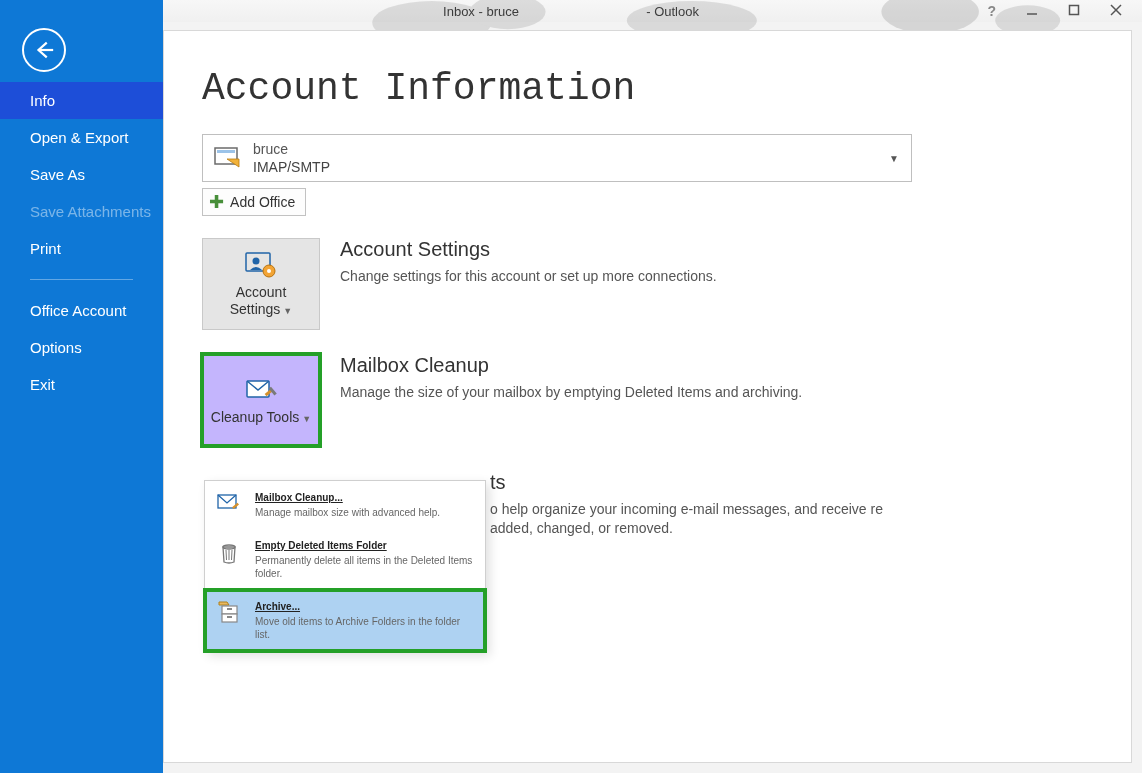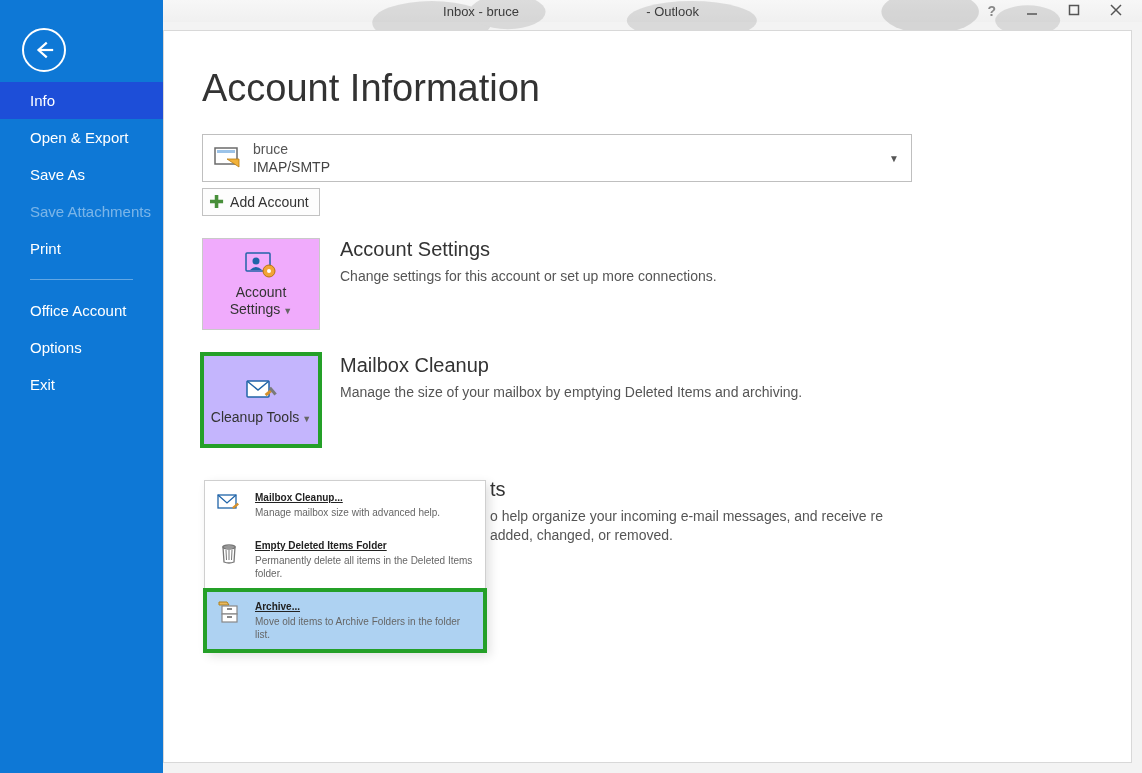--- a/index.html
+++ b/index.html
@@ -79,20 +79,21 @@
     position: absolute;
     top: -12px; left: 350px; right: 0; height: 65px;
     opacity: 0.18;
     pointer-events: none;
   }
   .page-title {
     font-size: 38px;
     font-weight: 300;
     color: #333;
     margin-bottom: 24px;
+    font-family: Liberation Mono, monospace;
   }
 
   .account-row {
     display: flex;
     align-items: center;
     border: 1px solid #bfbfbf;
     width: 710px;
     padding: 5px 8px;
     position: relative;
     background: #fff;
@@ -117,21 +118,21 @@
 
   .section {
     display: flex;
     margin-top: 22px;
     gap: 20px;
   }
   .card-btn {
     width: 118px;
     min-height: 92px;
     border: 1px solid #c9c9c9;
-    background: #f0abfc;
+    background: #e5e5e5;
     display:flex;
     flex-direction:column;
     align-items:center;
     justify-content:center;
     padding: 8px 4px;
   }
   .card-btn .card-icon { width:36px; height:30px; display:flex; align-items:center; justify-content:center; margin-bottom:4px; }
   .card-btn .card-label { font-size:14px; text-align:center; color:#333; line-height:1.25; }
   .card-btn .dd { font-size:9px; color:#666; margin-left:3px; }
   .card-btn.selected { background:#c4b5fd; border-color:#6aa4d8; }
@@ -236,21 +237,21 @@
     </div>
     <div class="acct-text">
       <span class="acct-name"><span>bruce</span><span class="redact"></span></span>
       <span>IMAP/SMTP</span>
     </div>
     <span class="caret-down">▼</span>
   </div>
 
   <button class="add-account-btn">
     <span class="plus">✚</span>
-    <span>Add Account</span>
+    <span>Add Office</span>
   </button>
 
   
   <div class="section">
     <div class="card-btn">
       <div class="card-icon">
         <svg width="34" height="30" viewBox="0 0 34 30">
           <rect x="2" y="3" width="24" height="18" rx="1" fill="none" stroke="#2064a8" stroke-width="1.5"></rect>
           <circle cx="12" cy="11" r="3.5" fill="#2064a8"></circle>
           <path d="M6 20 Q12 14 18 20" fill="#2064a8"></path>
@@ -279,21 +280,21 @@
       </div>
       <div class="card-label"><span>Cleanup Tools</span><span class="dd">▼</span></div>
     </div>
     <div class="section-text">
       <div class="sec-title">Mailbox Cleanup</div>
       <div class="sec-desc">Manage the size of your mailbox by emptying Deleted Items and archiving.</div>
     </div>
   </div>
 
   
-  <div class="section" style="margin-top:32px;">
+  <div class="section" style="margin-top:25px;">
     <div style="width:118px;"></div>
     <div class="section-text" style="margin-left:150px;">
       <div class="sec-title">ts</div>
       <div class="sec-desc" style="max-width:420px;">o help organize your incoming e-mail messages, and receive re added, changed, or removed.</div>
     </div>
   </div>
 
 </div>
 
 <div class="dropdown">

